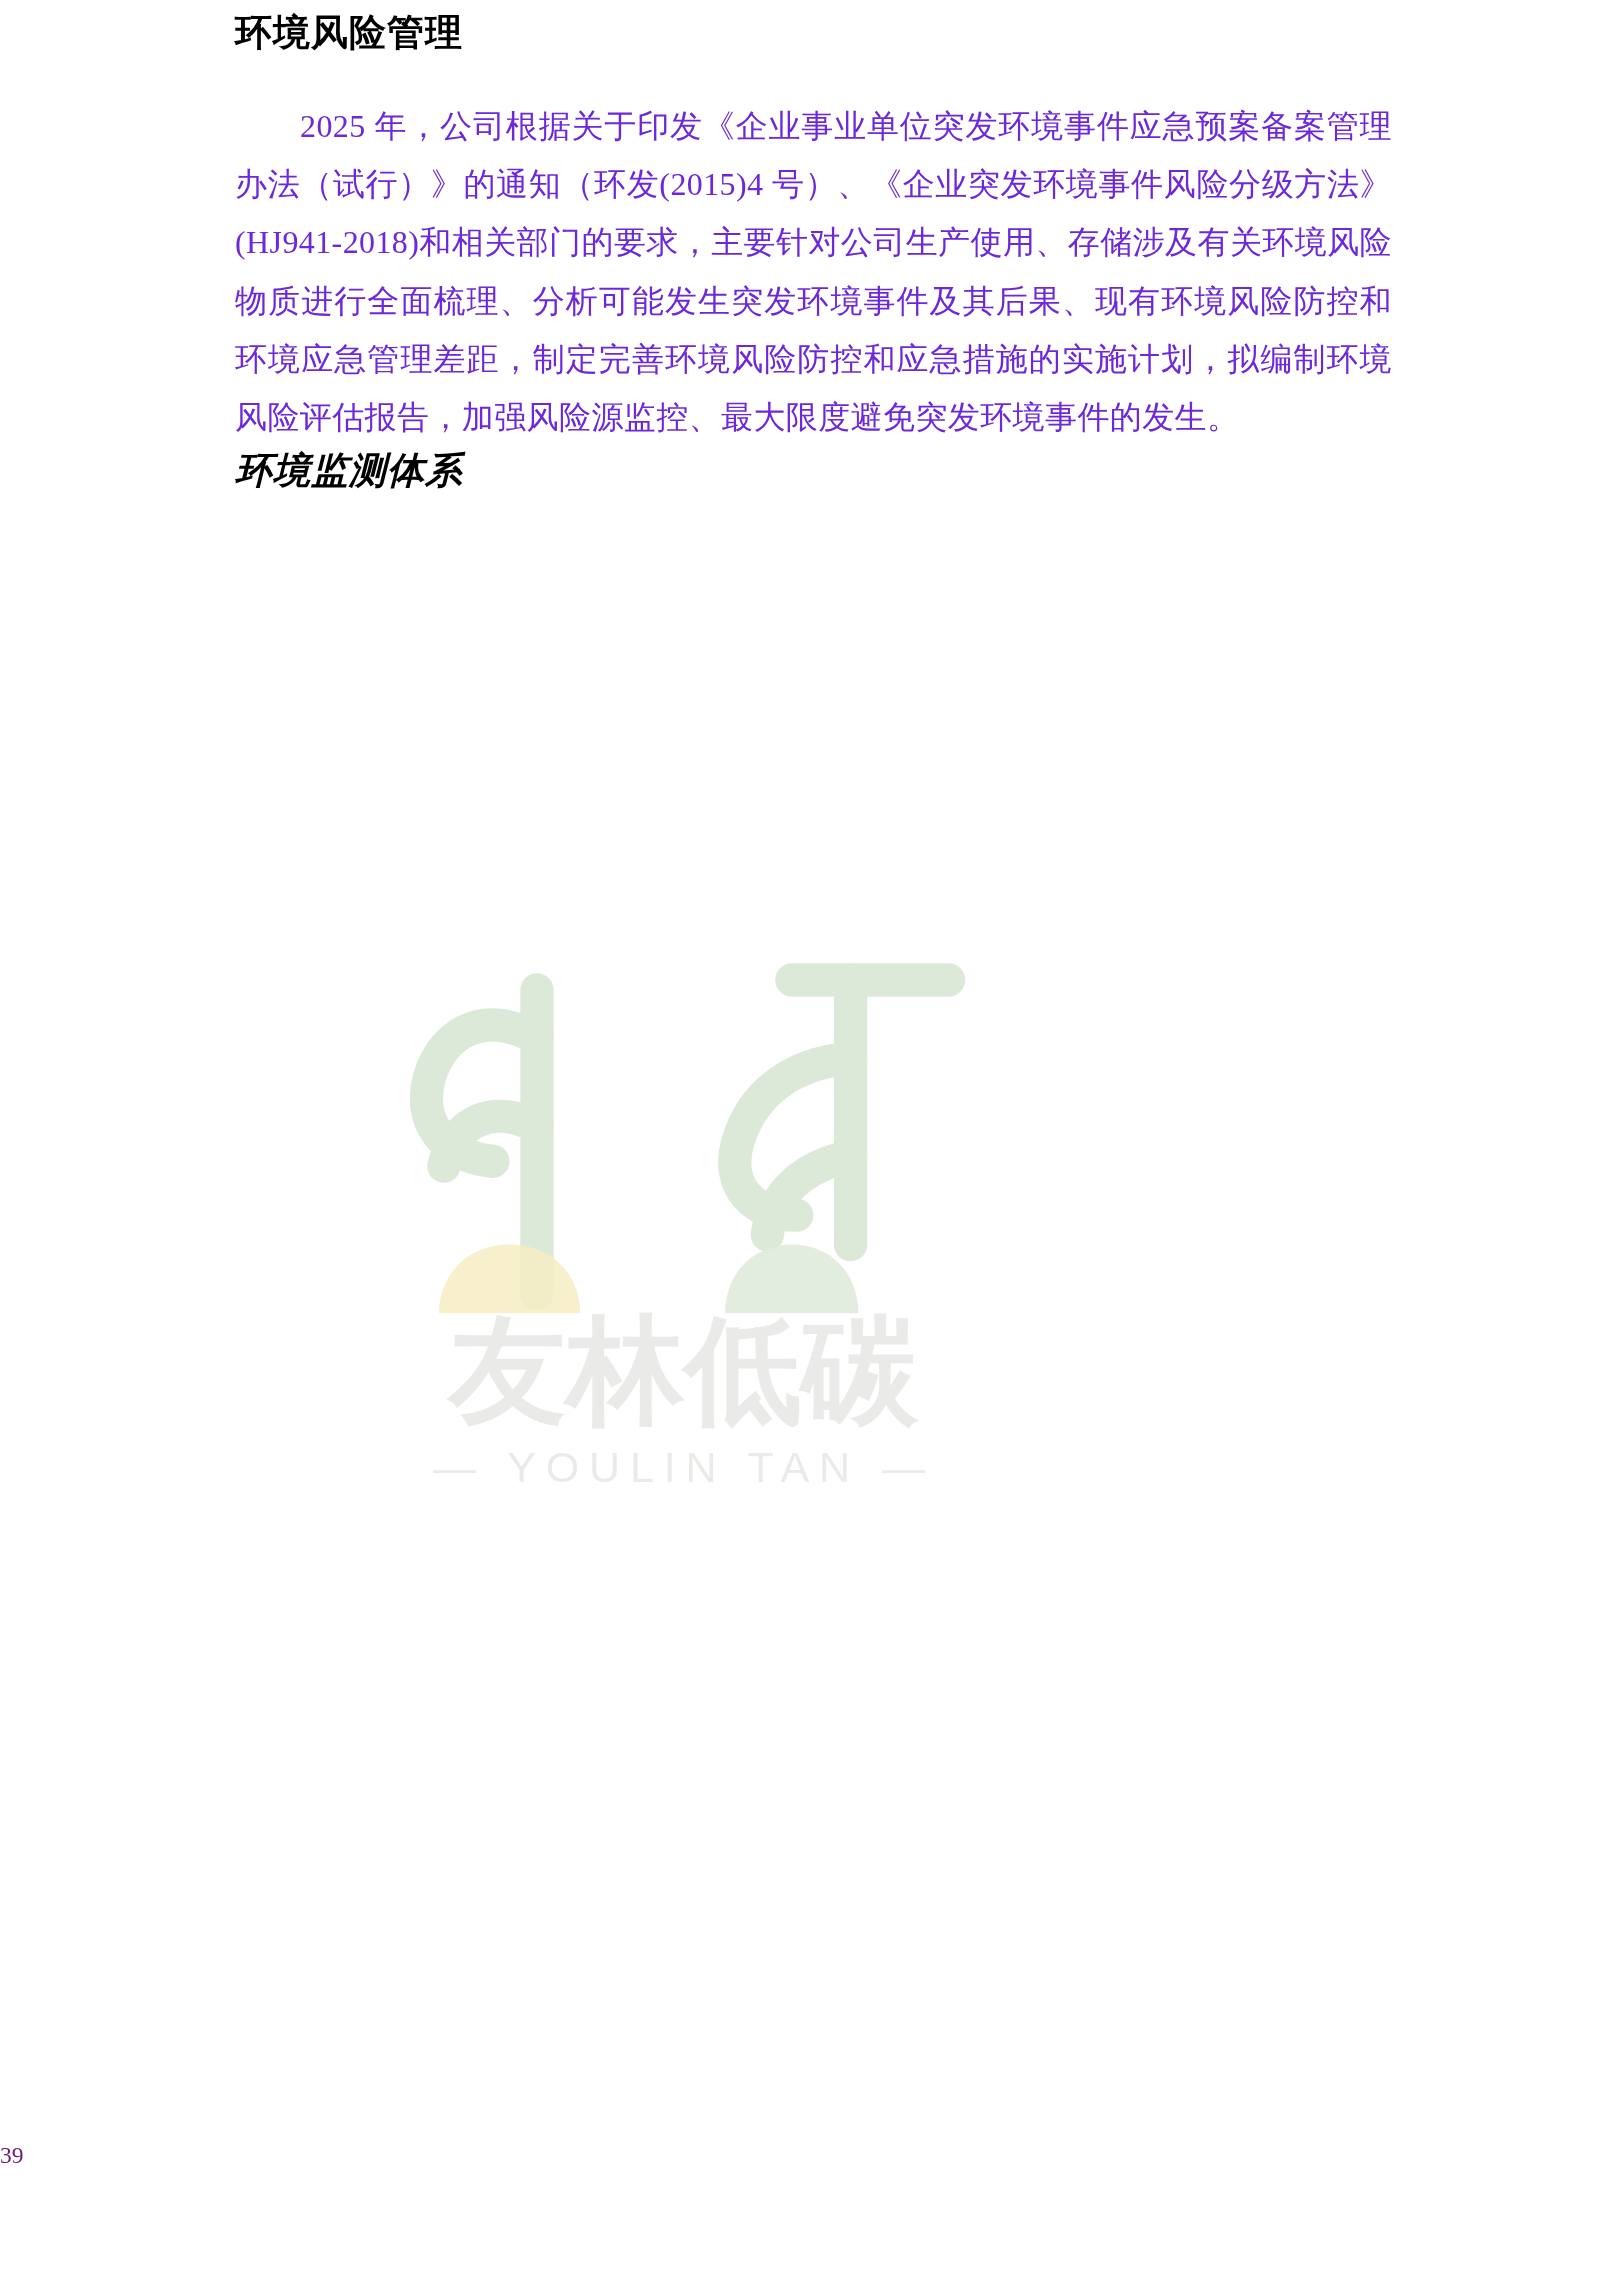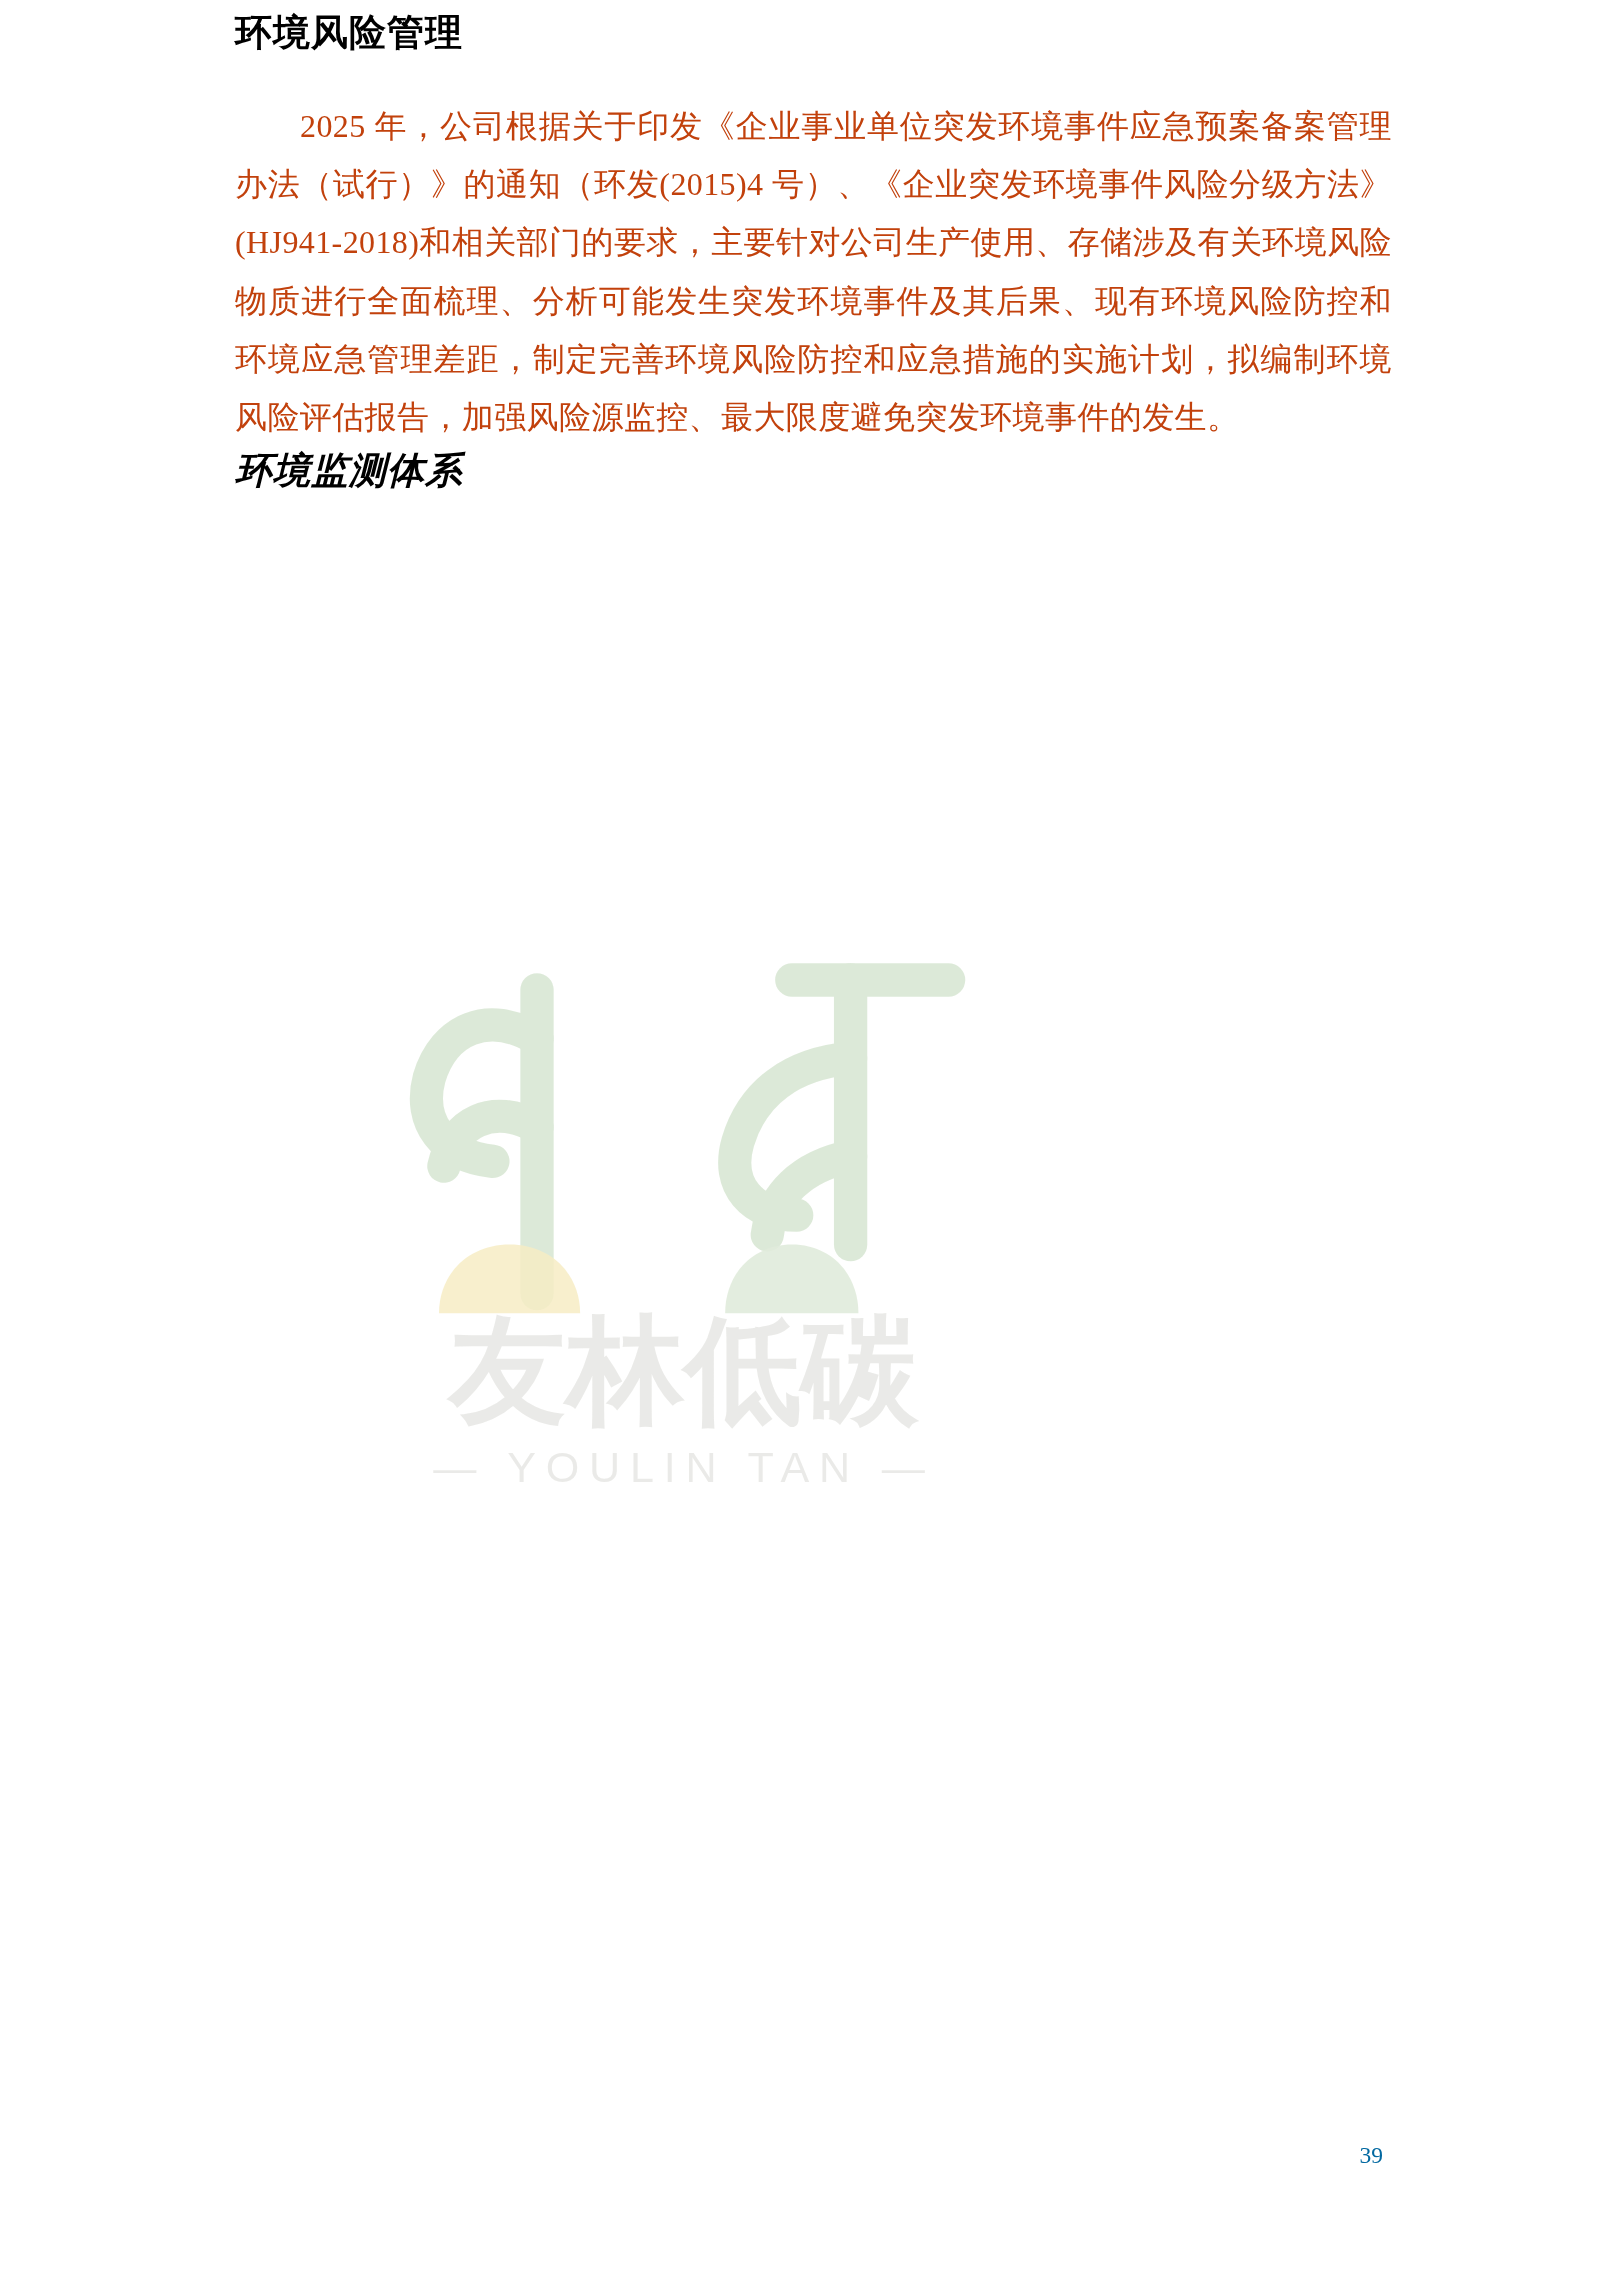--- a/index.html
+++ b/index.html
@@ -53,33 +53,33 @@
   .title-1 { margin-top: 201px; }
   .title-2 { margin-top: 63px; font-style: italic; }
   p.body-text {
     font-size: 32px;
     line-height: 1.82;
     text-align: justify;
     text-justify: inter-ideograph;
     margin: 39px 0 0 0;
     text-indent: 65px;
     letter-spacing: 0.4px;
-    color: #c2410c;
+    color: #6d28d9;
   }
   .para-1 { margin-top: 51px; }
   .para-2 { margin-top: 61px; }
   .page-number {
     position: absolute;
     left: 0;
     top: 2142px;
     width: 1383px;
-    text-align: right;
+    text-align: left;
     font-size: 23.5px;
     font-family: "Liberation Serif", serif;
-    color: #0369a1;
+    color: #701a75;
     z-index: 2;
   }
 </style>
 </head>
 <body>
 
 <div class="page">
 
   <div class="watermark">
     <svg width="882" height="608" viewBox="0 0 900 620" xmlns="http://www.w3.org/2000/svg" aria-hidden="true">

